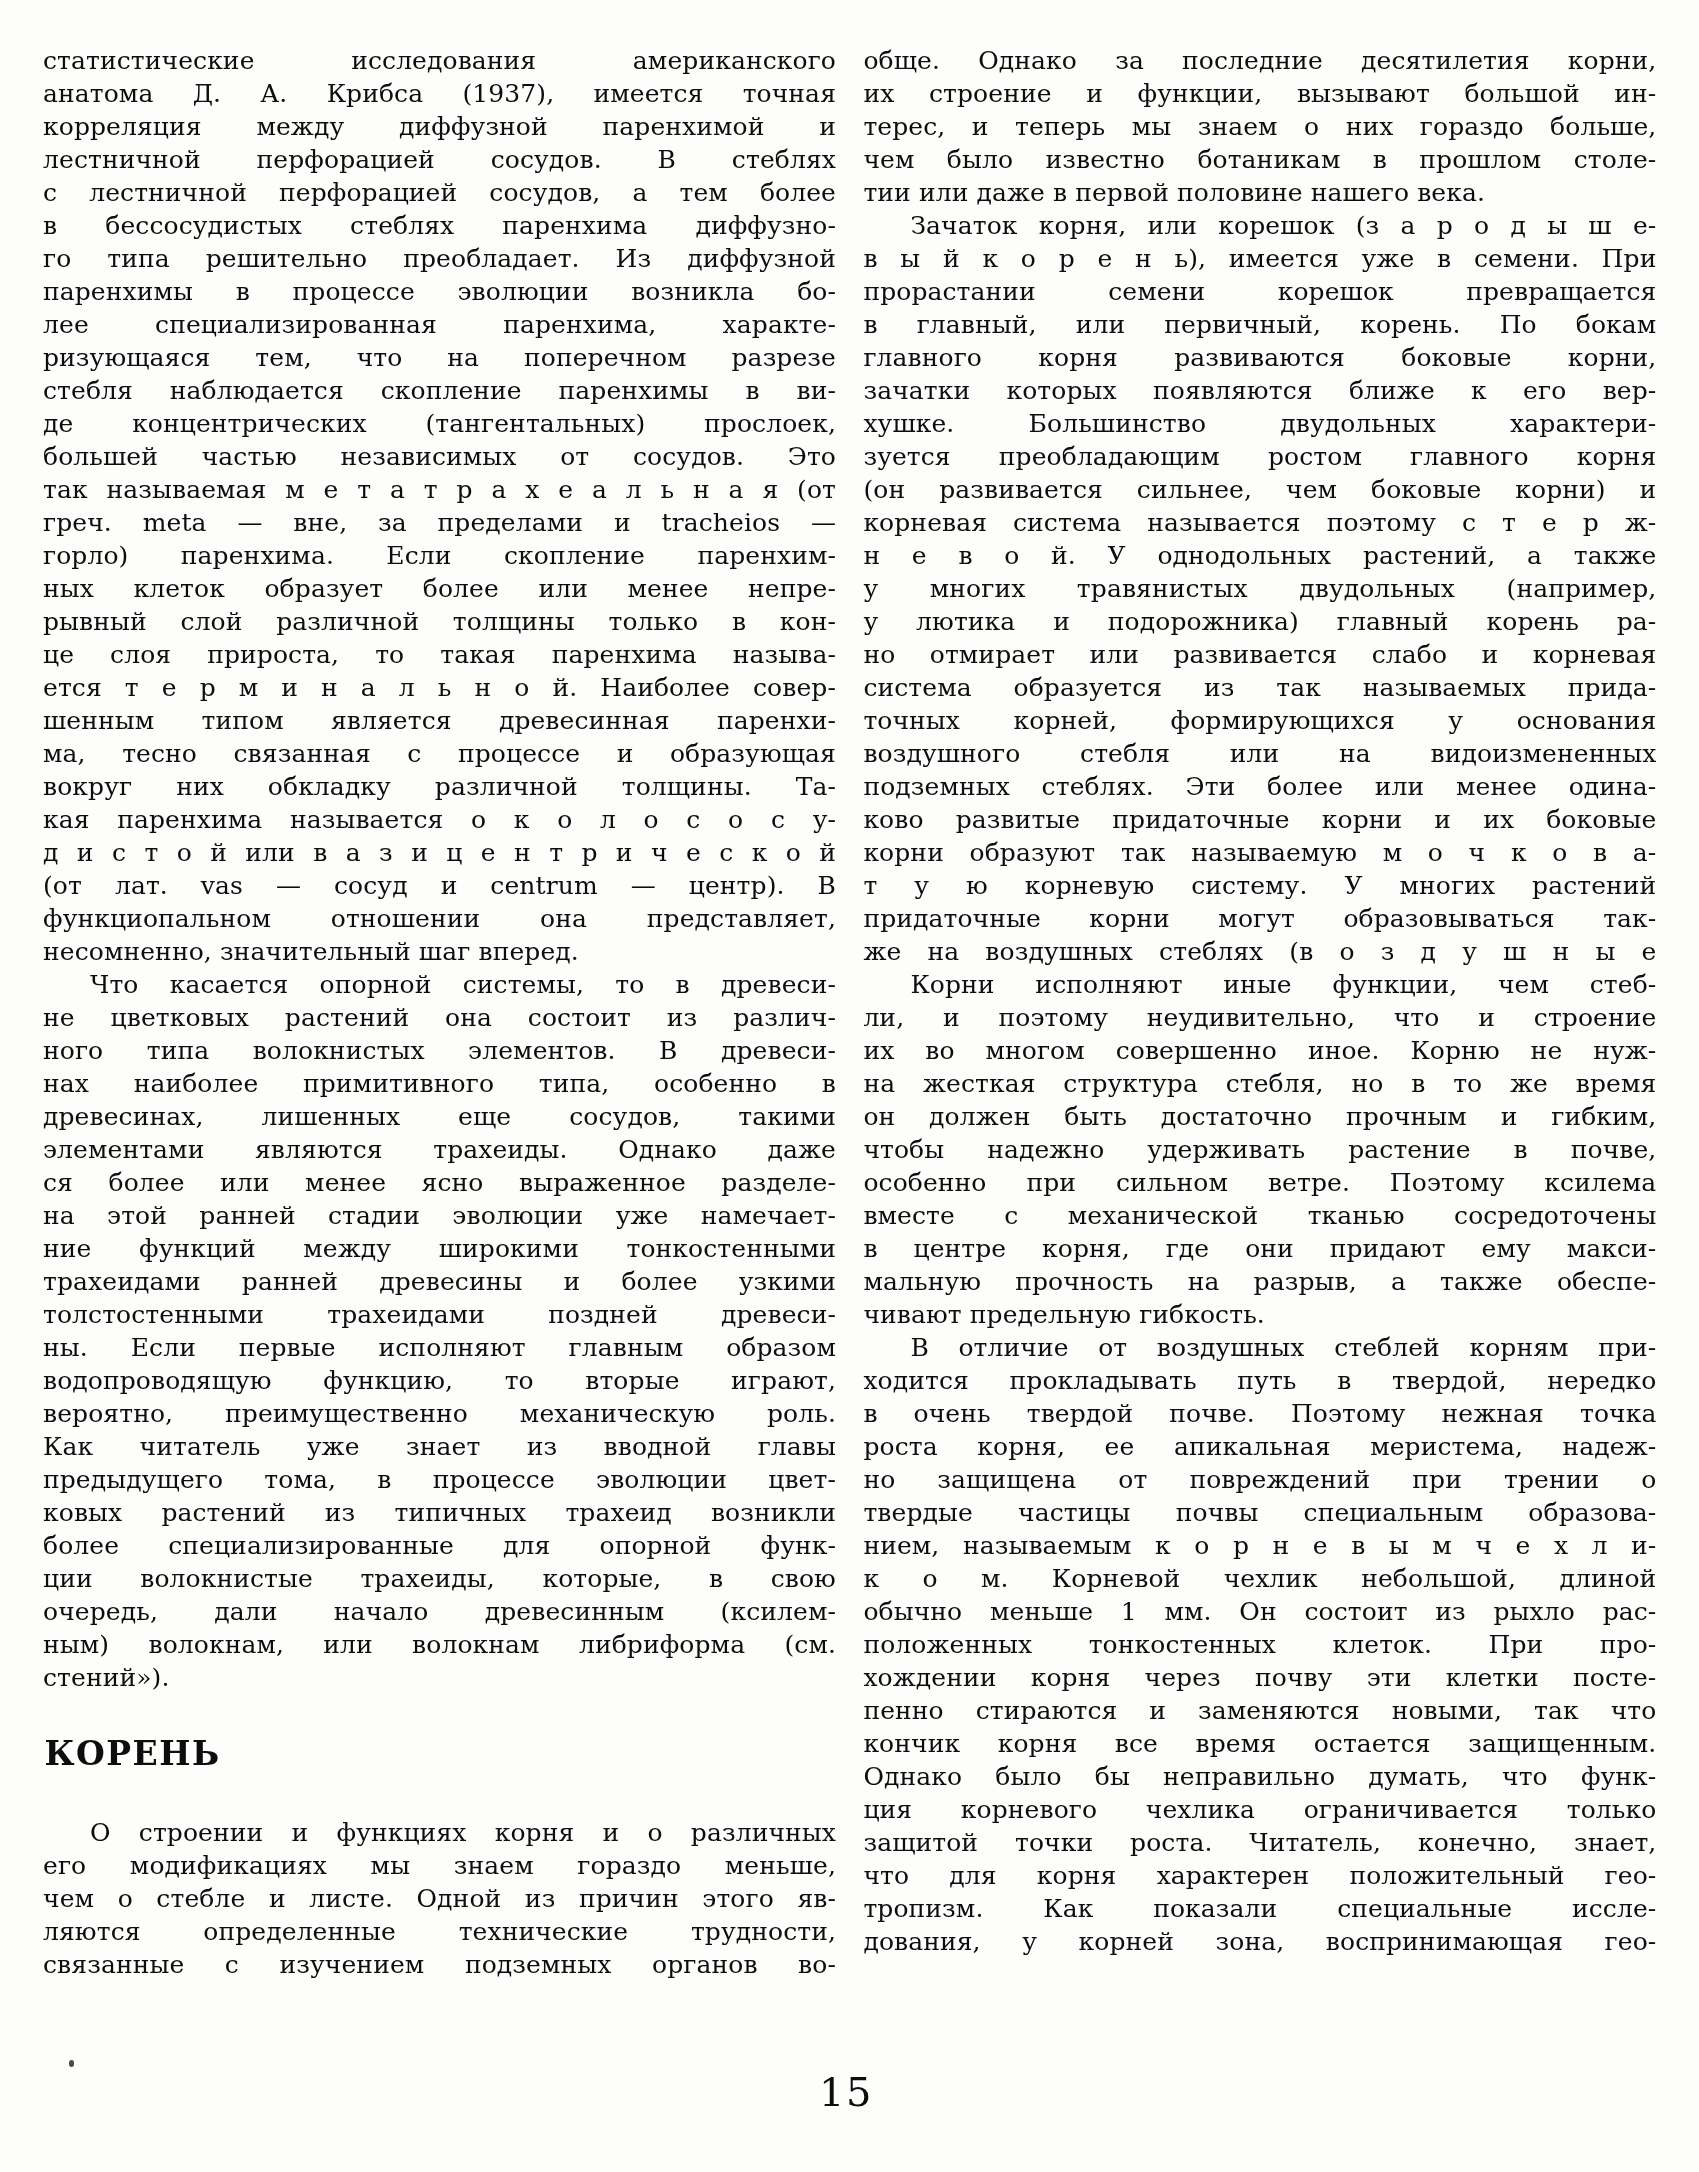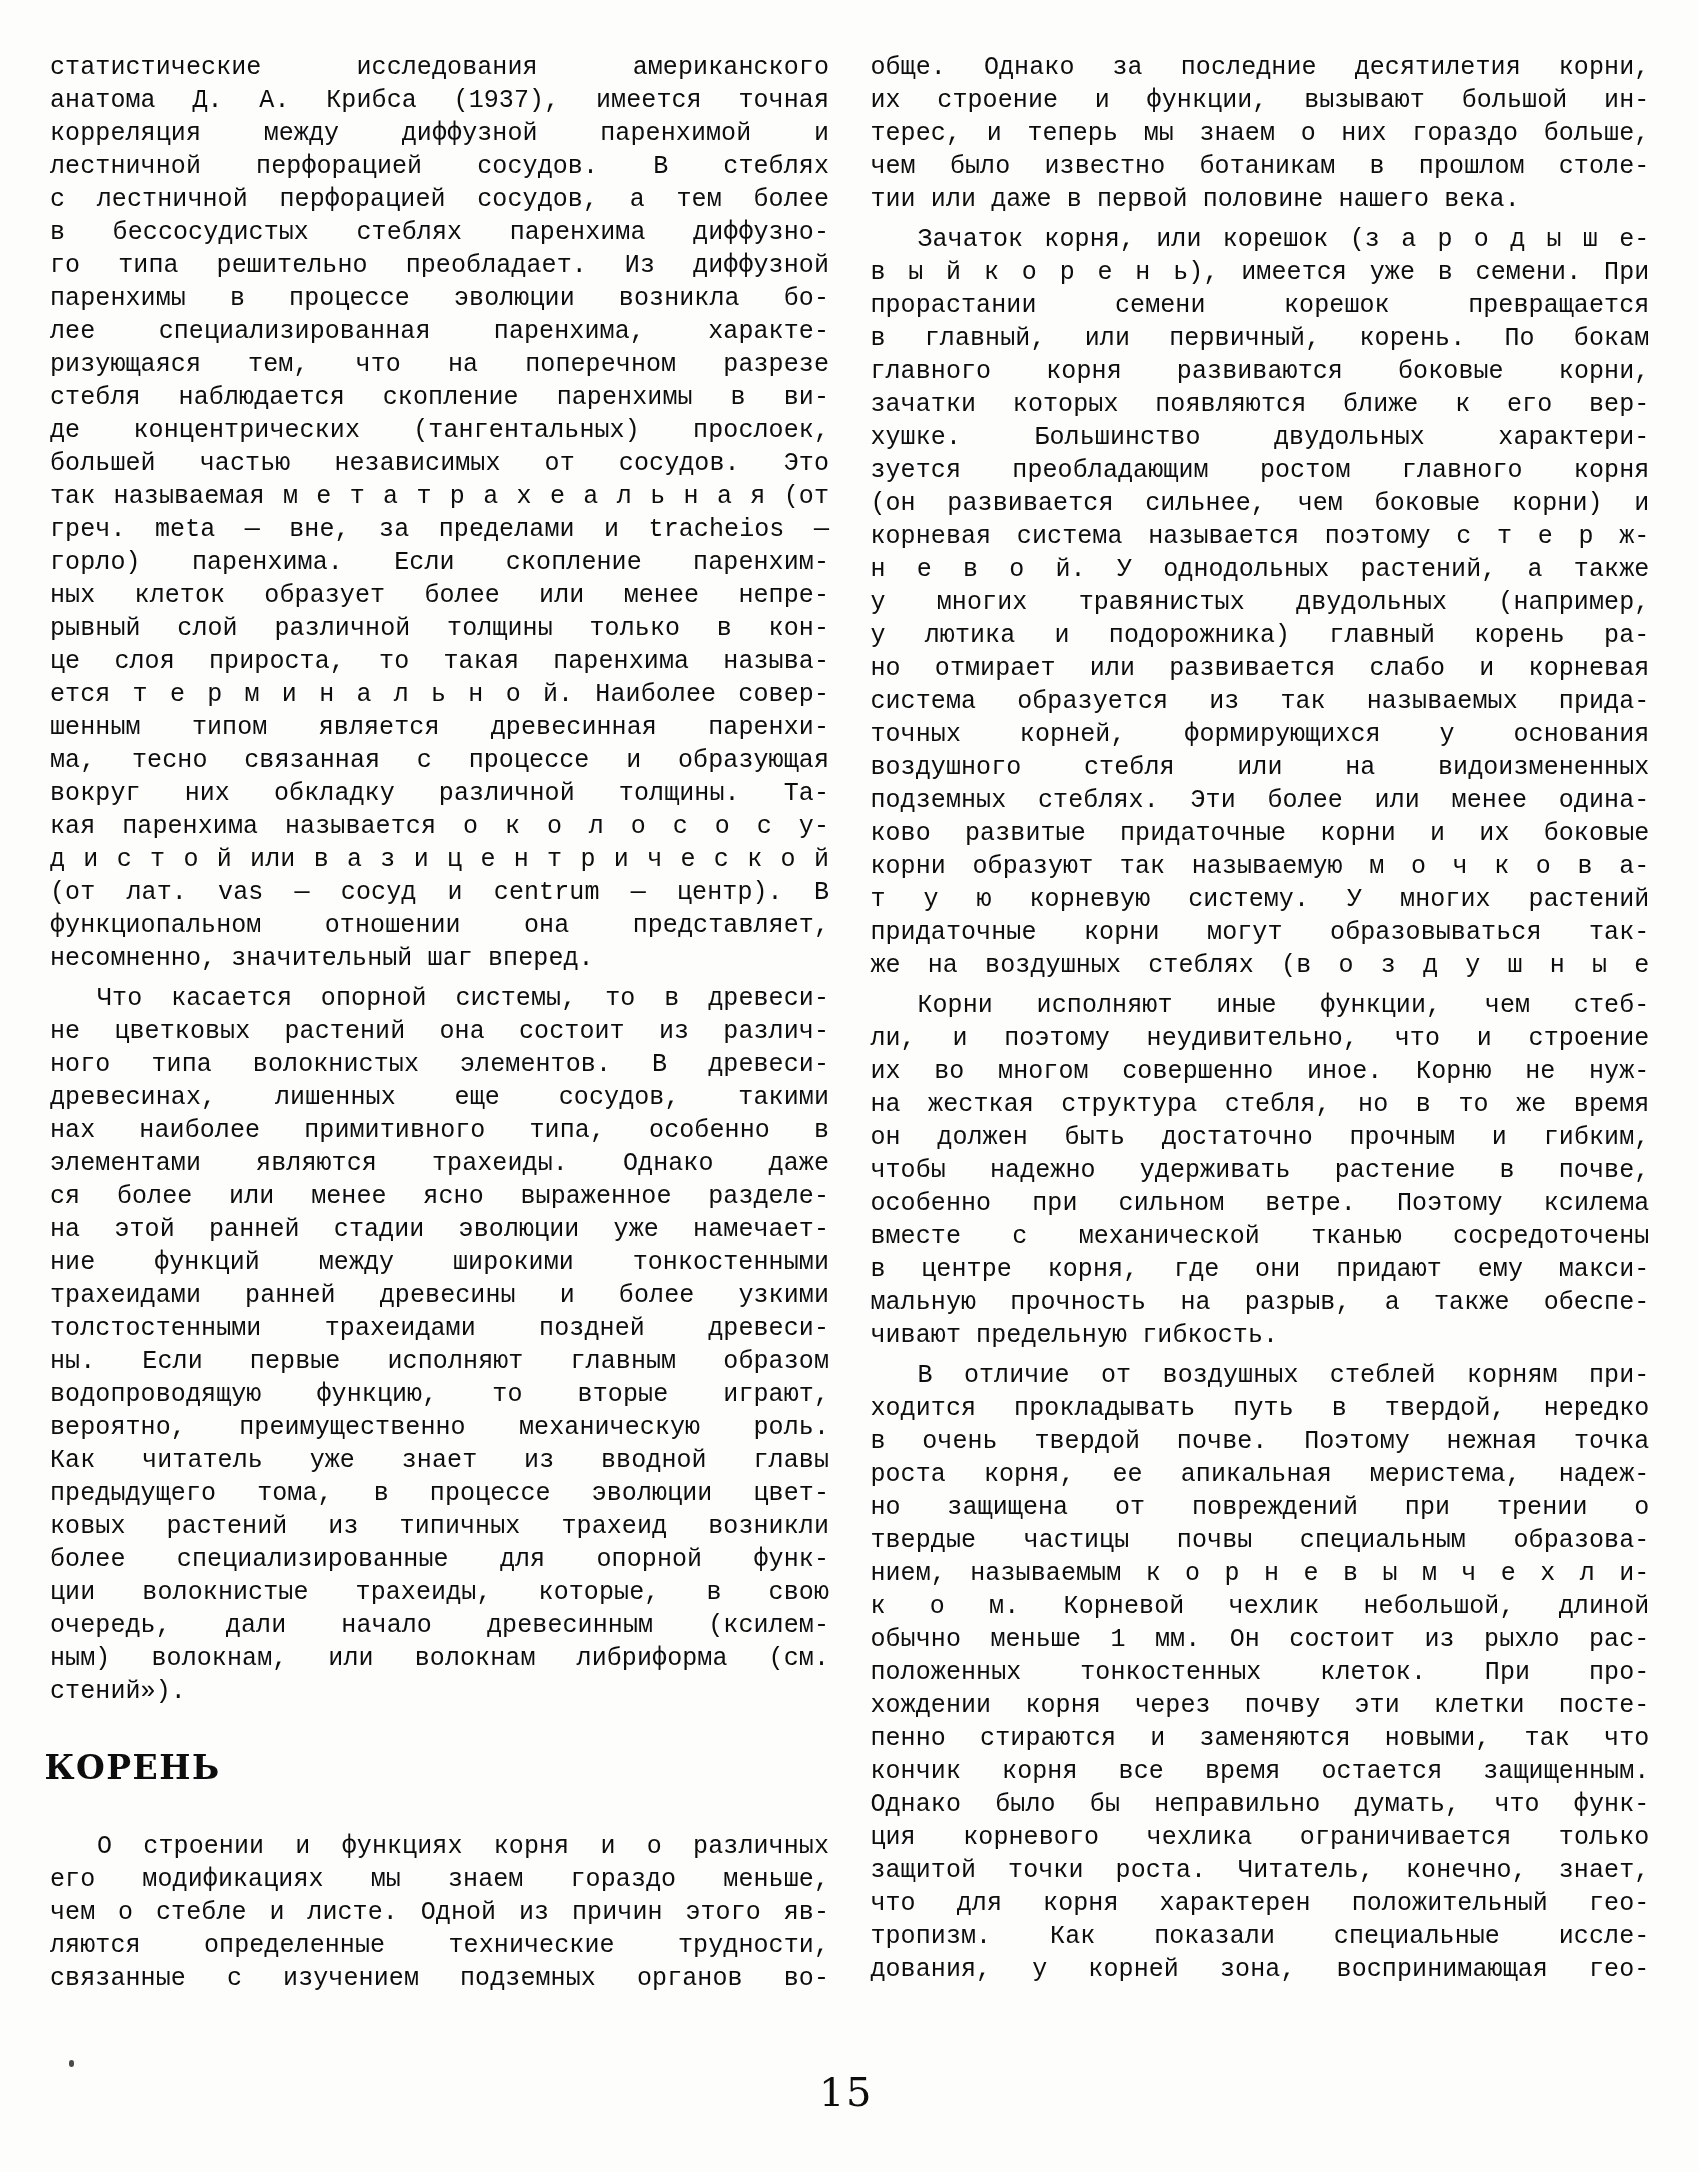--- a/index.html
+++ b/index.html
@@ -24,22 +24,21 @@
   .columns {
     display: flex;
     gap: 27.4px;
     padding: 44px 43px 0 43px;
   }
   .col {
     width: 793px;
     flex: 0 0 793px;
   }
   .para {
-    margin: 7px;
-    font-family: Liberation Mono, monospace;
+    margin: 0;
   }
   .line {
     font-size: 25px;
     line-height: 33px;
     text-align: justify;
     text-align-last: justify;
     -moz-text-align-last: justify;
     letter-spacing: 0.1px;
     white-space: normal;
   }
@@ -111,22 +110,22 @@
           <div class="line">кая паренхима называется о к о л о с о с у-</div>
           <div class="line">д и с т о й или в а з и ц е н т р и ч е с к о й</div>
           <div class="line">(от лат. vas — сосуд и centrum — центр). В</div>
           <div class="line">функциопальном отношении она представляет,</div>
           <div class="line end">несомненно, значительный шаг вперед.</div>
         </div>
         <div class="para">
           <div class="line indent">Что касается опорной системы, то в древеси-</div>
           <div class="line">не цветковых растений она состоит из различ-</div>
           <div class="line">ного типа волокнистых элементов. В древеси-</div>
+          <div class="line">нах наиболее примитивного типа, особенно в</div>
           <div class="line">древесинах, лишенных еще сосудов, такими</div>
-          <div class="line">нах наиболее примитивного типа, особенно в</div>
           <div class="line">элементами являются трахеиды. Однако даже</div>
           <div class="line">ся более или менее ясно выраженное разделе-</div>
           <div class="line">на этой ранней стадии эволюции уже намечает-</div>
           <div class="line">ние функций между широкими тонкостенными</div>
           <div class="line">трахеидами ранней древесины и более узкими</div>
           <div class="line">толстостенными трахеидами поздней древеси-</div>
           <div class="line">ны. Если первые исполняют главным образом</div>
           <div class="line">водопроводящую функцию, то вторые играют,</div>
           <div class="line">вероятно, преимущественно механическую роль.</div>
           <div class="line">Как читатель уже знает из вводной главы</div>

